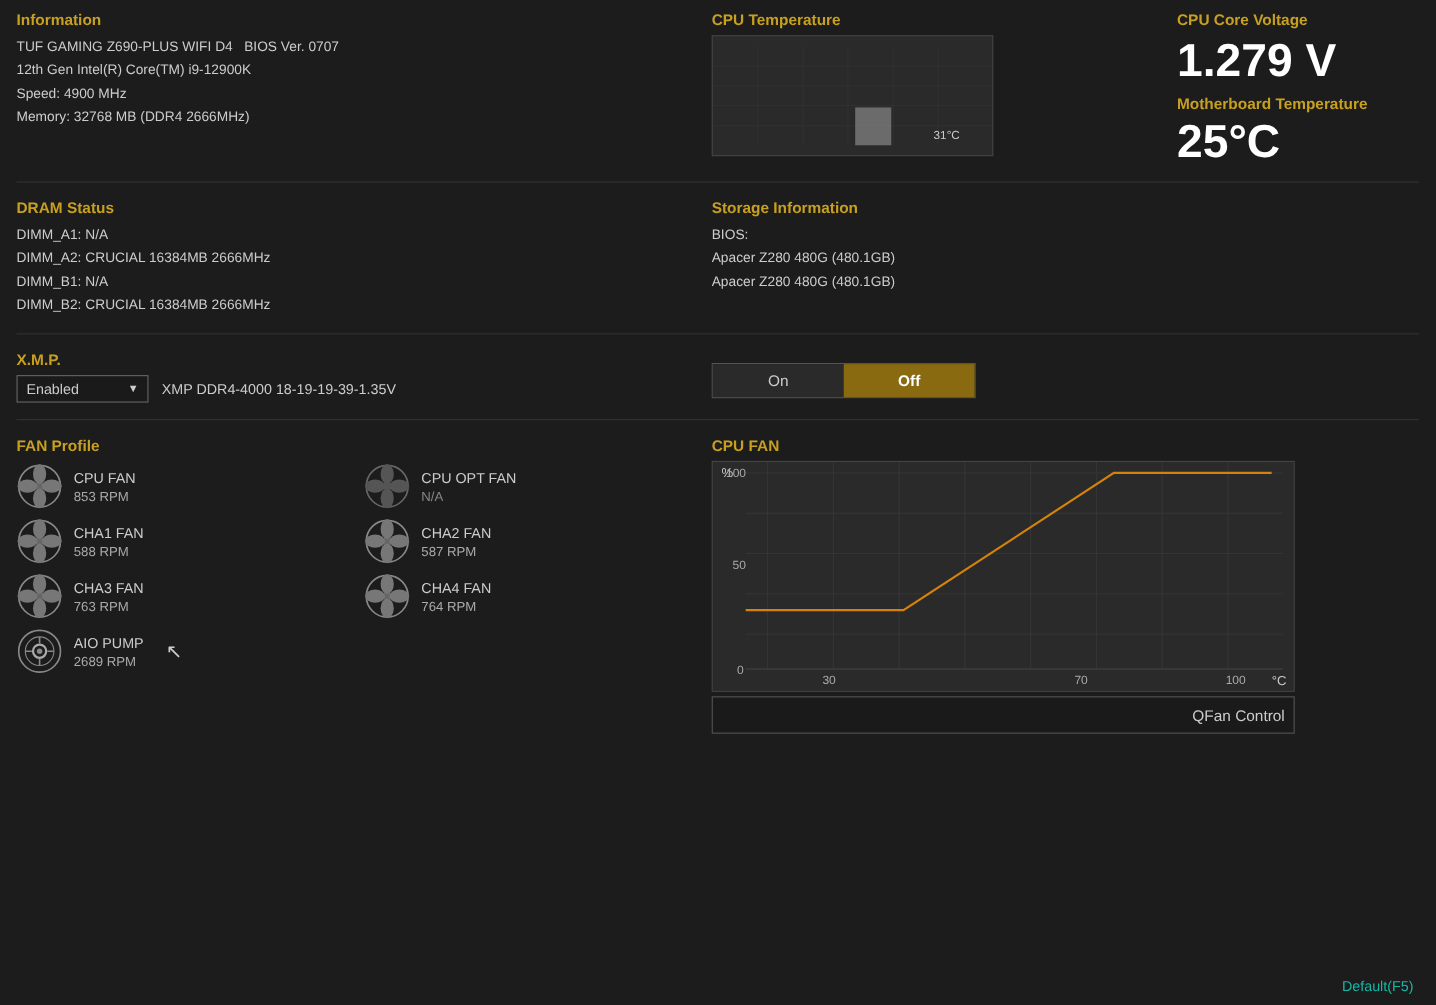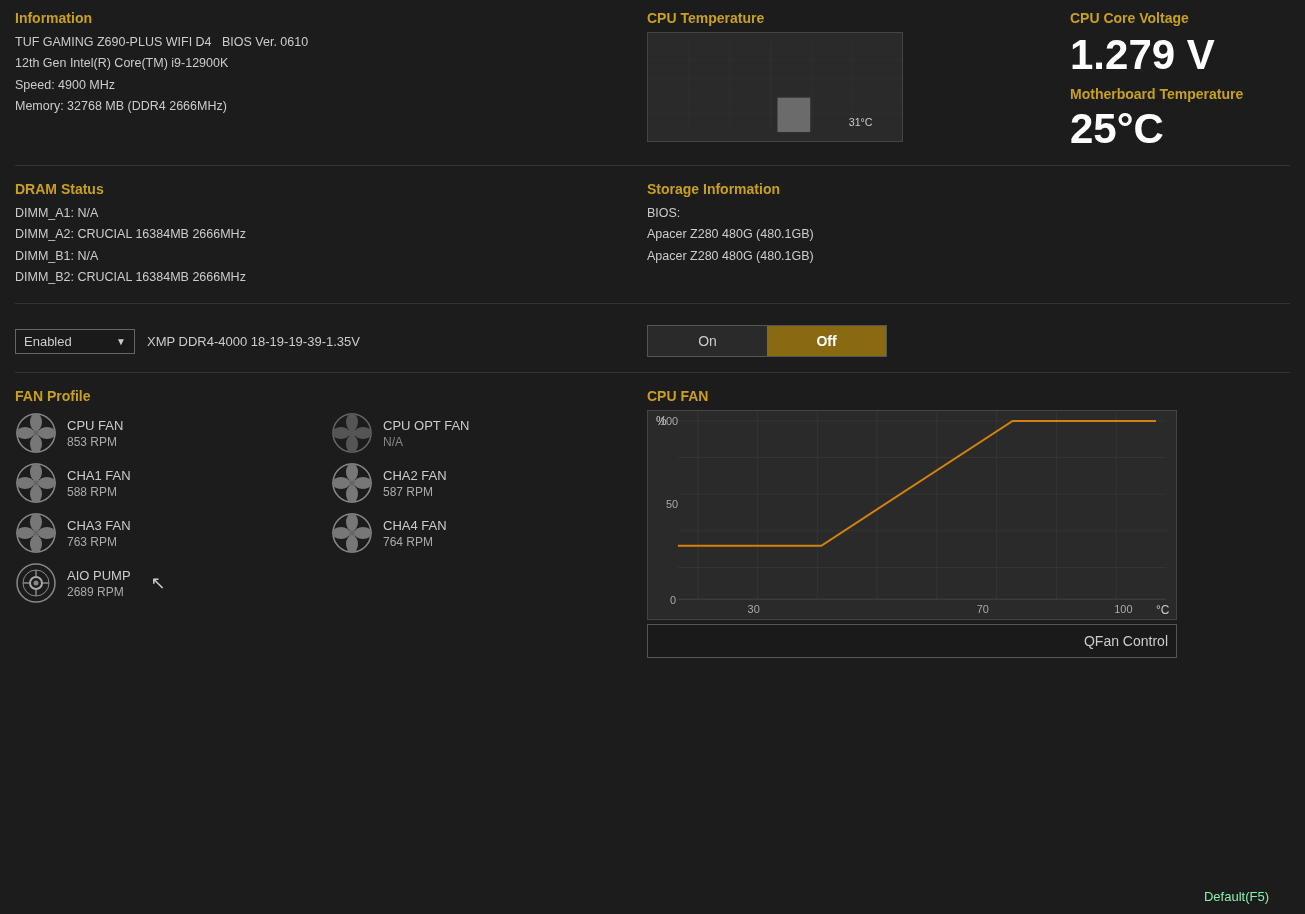--- a/index.html
+++ b/index.html
@@ -270,37 +270,37 @@
       padding: 8px;
       margin-top: 4px;
       font-size: 14px;
       cursor: pointer;
     }
 
     
     .default-btn {
       position: absolute;
       bottom: 10px;
-      right: 36px;
-      color: #86efac;
+      right: 20px;
+      color: #14b8a6;
       font-size: 13px;
     }
   </style>
 </head>
 <body>
 
 <div class="main-container">
 
   <div class="top-section">
 
     <div class="left-col">
       <div class="section-title">Information</div>
       <div class="info-line">
         <span>TUF GAMING Z690-PLUS WIFI D4</span>&nbsp;&nbsp;
-        <span>BIOS Ver. 0610</span>
+        <span>BIOS Ver. 0707</span>
       </div>
       <div class="info-line">12th Gen Intel(R) Core(TM) i9-12900K</div>
       <div class="info-line">Speed: 4900 MHz</div>
       <div class="info-line">Memory: 32768 MB (DDR4 2666MHz)</div>
     </div>
 
     <div class="right-col">
       <div class="cpu-temp-section">
         <div class="cpu-temp-left">
           <div class="section-title">CPU Temperature</div>
@@ -354,20 +354,21 @@
     <div class="storage-section">
       <div class="section-title">Storage Information</div>
       <div class="info-line">BIOS:</div>
       <div class="info-line">Apacer Z280 480G (480.1GB)</div>
       <div class="info-line">Apacer Z280 480G (480.1GB)</div>
     </div>
   </div>
 
   <div class="xmp-section">
     <div class="xmp-left">
+      <div class="section-title">X.M.P.</div>
       <div class="xmp-controls">
         <div class="xmp-dropdown">
           <span>Enabled</span>
           <span class="arrow">▼</span>
         </div>
         <span class="xmp-profile-text">XMP DDR4-4000 18-19-19-39-1.35V</span>
       </div>
     </div>
     <div class="xmp-right">
       <div class="irst-toggle">

